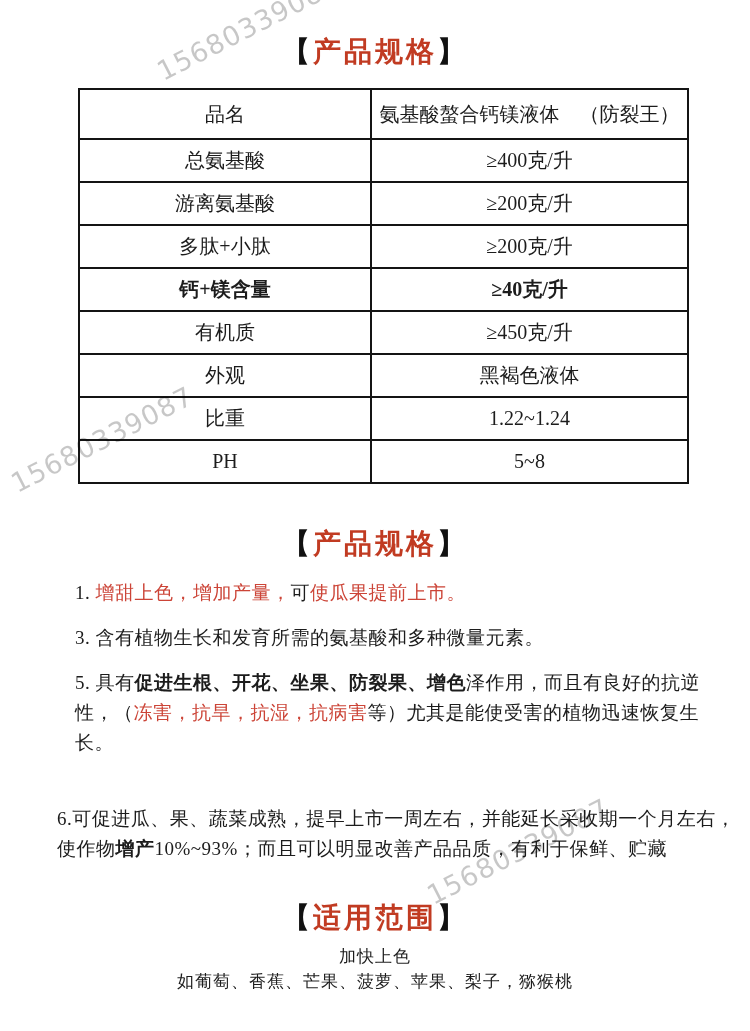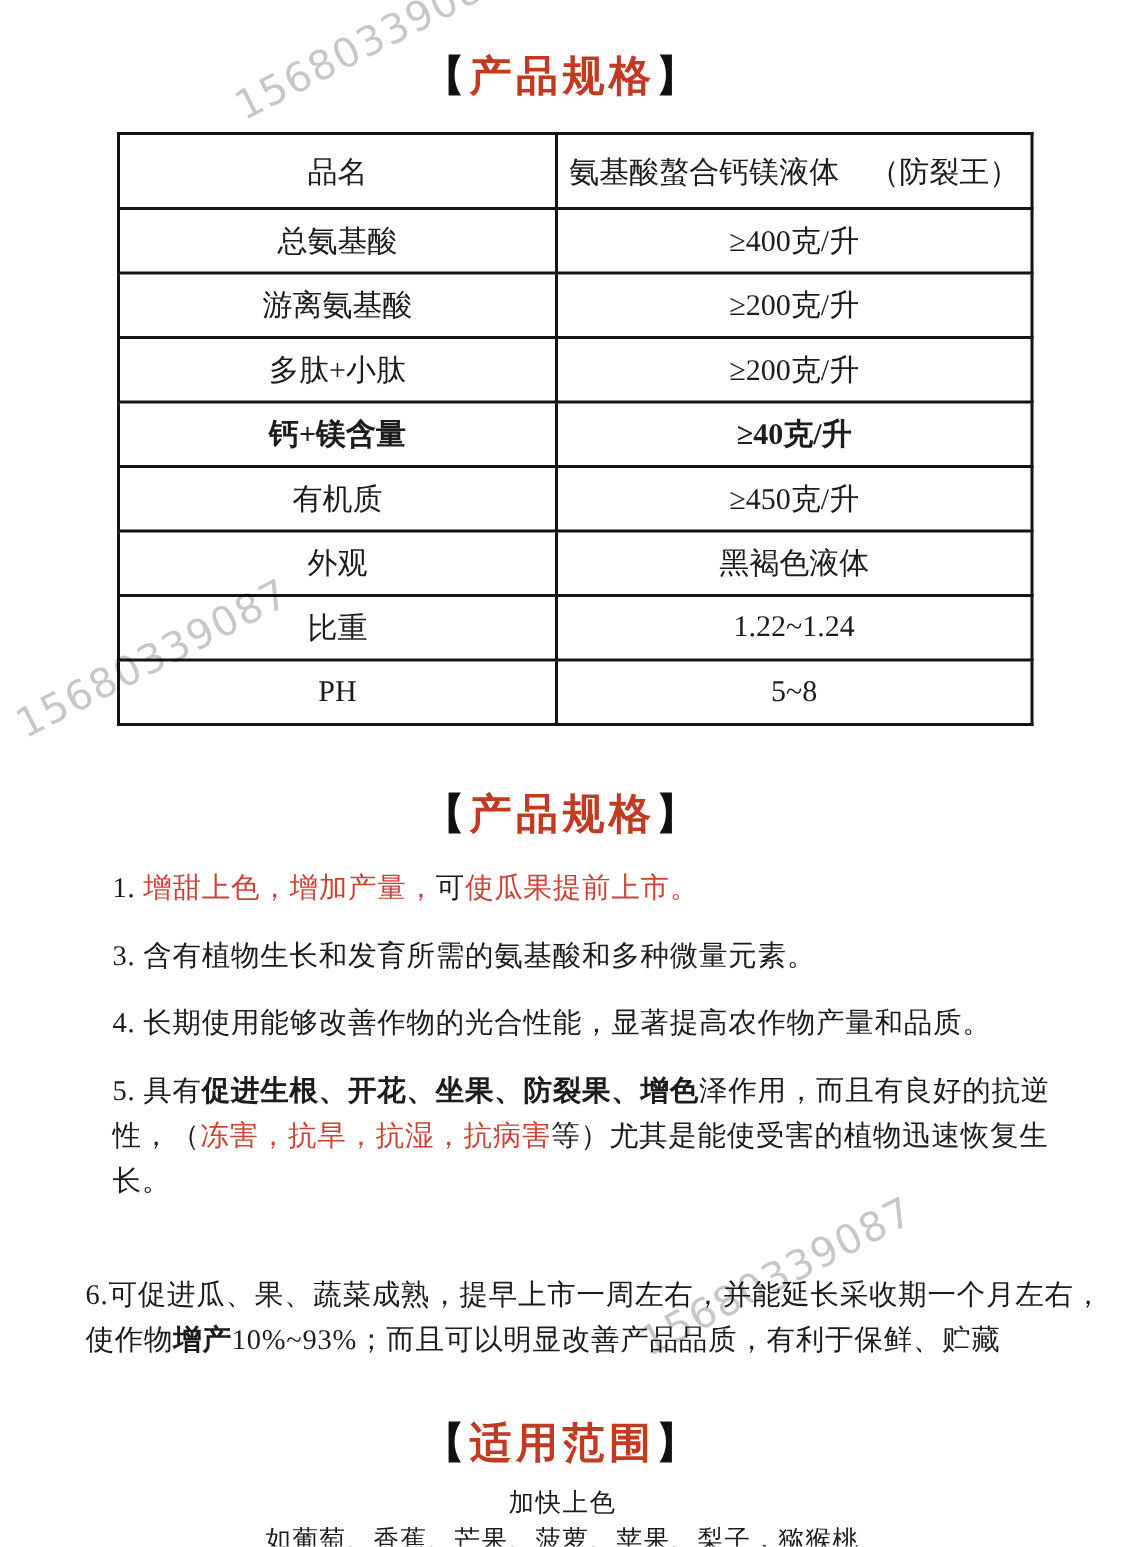--- a/index.html
+++ b/index.html
@@ -146,21 +146,20 @@
     </tbody>
   </table>
 
   <div class="section-title functions-title">
     <span class="bracket">【</span><span class="title-text">产品规格</span><span class="bracket">】</span>
   </div>
 
   <div class="functions-list">
     <p class="func-item item-1"><span>1. </span><span class="red">增甜上色，增加产量，</span><span>可</span><span class="red">使瓜果提前上市。</span></p>
     <p class="func-item item-3"><span>3. 含有植物生长和发育所需的氨基酸和多种微量元素。</span></p>
-    <p class="func-item item-4"><span>4. 长期使用能够改善作物的光合性能，显著提高农作物产量和品质。</span></p>
     <p class="func-item item-5"><span>5. 具有</span><span class="b">促进生根、开花、坐果、防裂果、增色</span><span>泽作用，而且有良好的抗逆性，</span><span>（</span><span class="red">冻害，抗旱，抗湿，抗病害</span><span>等）尤其是能使受害的植物迅速恢复生长。</span></p>
     <p class="func-item item-6"><span>6.可促进瓜、果、蔬菜成熟，提早上市一周左右，并能延长采收期一个月左右，使作物</span><span class="b">增产</span><span>10%~93%；而且可以明显改善产品品质，有利于保鲜、贮藏</span></p>
   </div>
 
   <div class="section-title scope-title">
     <span class="bracket">【</span><span class="title-text">适用范围</span><span class="bracket">】</span>
   </div>
 
   <div class="scope-lines">
     <div class="scope-line">加快上色</div>

